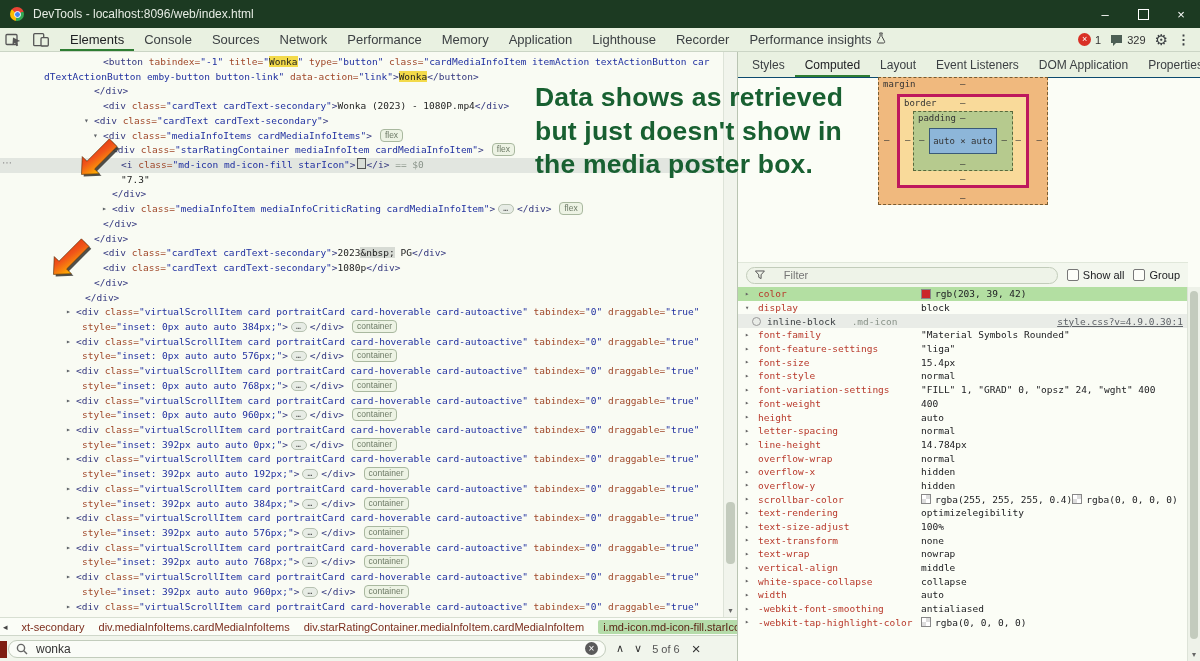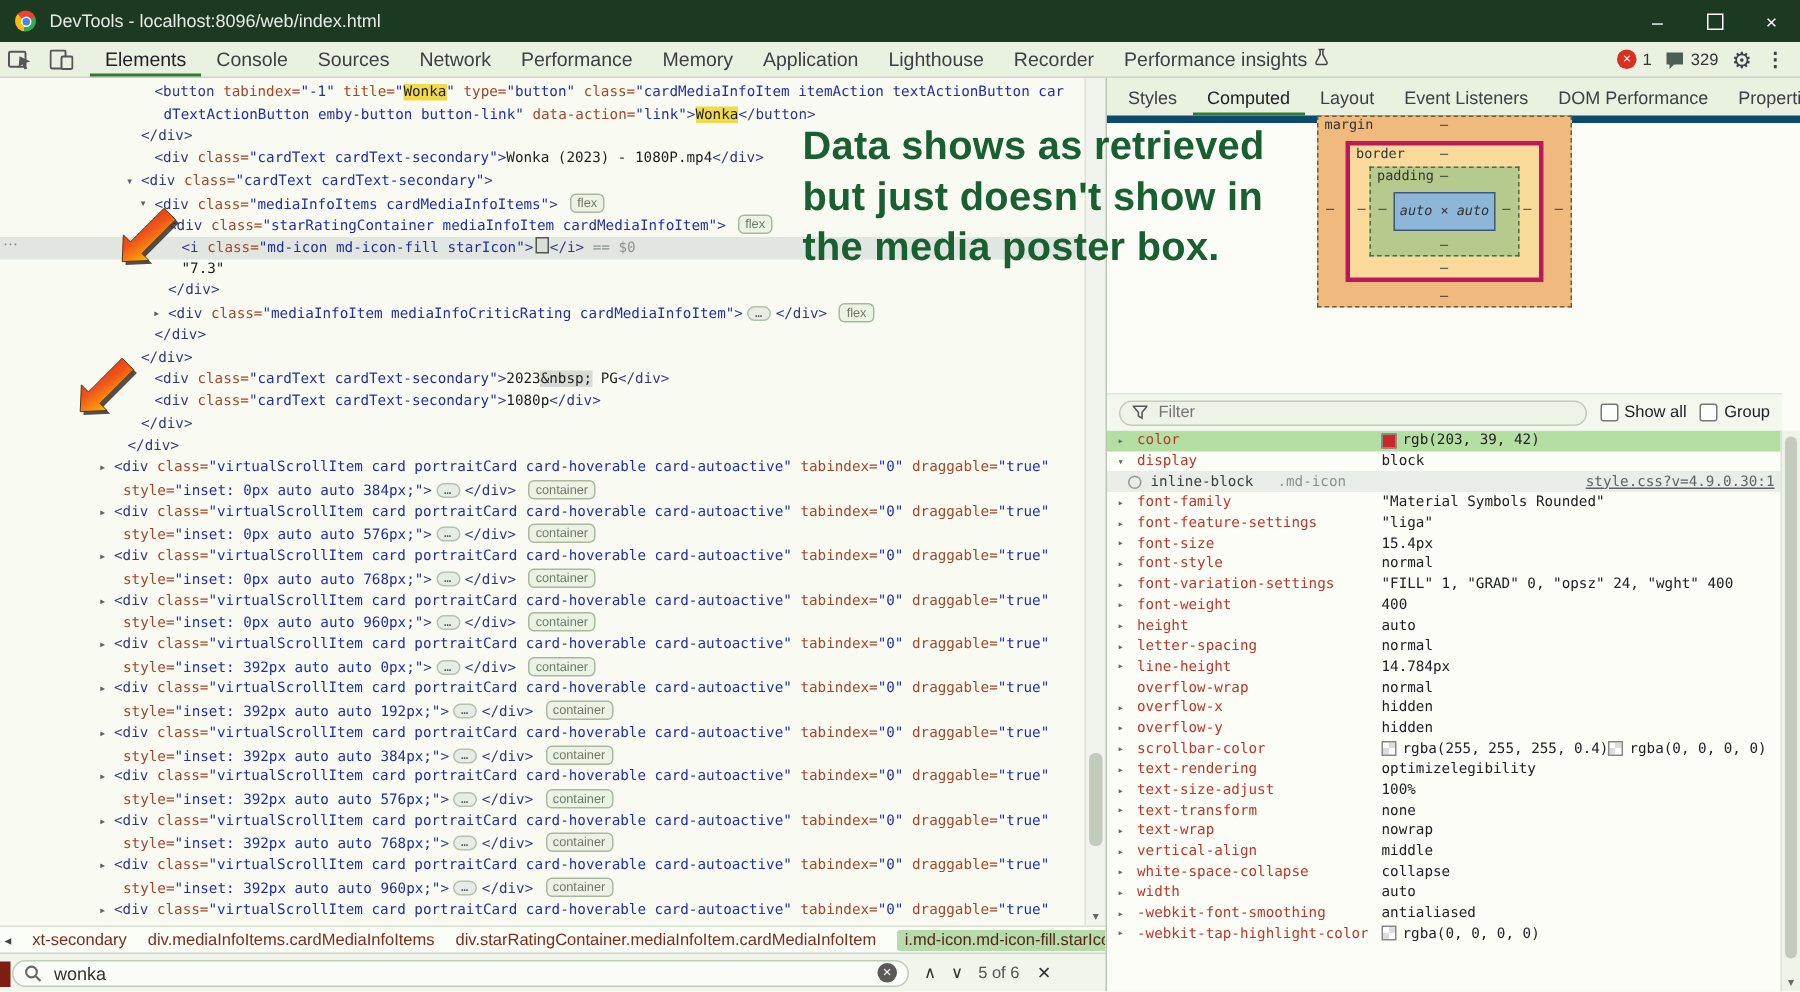--- a/index.html
+++ b/index.html
@@ -74,21 +74,21 @@
                display:flex;align-items:center;gap:6px;padding:0 7px;box-sizing:border-box;flex:none;}
   .search-input{border:none;background:transparent;outline:none;font-size:12px;color:#333;flex:1;
                 font-family:"Liberation Sans",sans-serif;}
   .clear-btn{width:13px;height:13px;border-radius:50%;background:#5a5a5a;color:#fff;font-size:10px;
              line-height:13px;text-align:center;flex:none;}
   .chev{color:#333;font-size:11px;}
   .search-count{color:#555;font-size:11px;}
   .search-close{color:#333;font-size:15px;margin-left:2px;}
   .red-marker{position:absolute;left:0;top:589px;width:7px;height:17px;background:#7e1d12;}
   
-  .rtabs{height:25px;background:#e9f1e1;border-bottom:5px solid #0c4a6e;display:flex;align-items:stretch;
+  .rtabs{height:25px;background:#e9f1e1;border-bottom:1px solid #0c4a6e;display:flex;align-items:stretch;
          font-size:12px;color:#3c4043;padding:0 4px;}
   .rtab{padding:0 10px;display:flex;align-items:center;white-space:nowrap;}
   .rtab.sel{color:#202124;box-shadow:inset 0 -2px 0 #2e7d32;}
   .bm-area{position:absolute;left:0;top:25px;width:450px;height:185px;display:flex;justify-content:center;}
   .bm{position:relative;width:170px;height:128px;
       font-family:"DejaVu Sans Mono","Liberation Mono",monospace;font-size:9px;color:#333;}
   .bm-layer{position:absolute;box-sizing:border-box;}
   .bm-margin{inset:0;background:#f0b97e;border:1px dashed #7a5c30;}
   .bm-border{inset:16px 18px;background:#f9da9a;border:3px solid #be185d;}
   .bm-padding{inset:32px 33px;background:#b6ca8e;border:1px dashed #57683c;}
@@ -97,21 +97,21 @@
   .bm-label{position:absolute;left:4px;top:1px;}
   .bm-dash{position:absolute;}
   .bm-dash.t{left:50%;top:1px;margin-left:-3px;}
   .bm-dash.b{left:50%;bottom:1px;margin-left:-3px;}
   .bm-dash.l{left:5px;top:50%;margin-top:-6px;}
   .bm-dash.r{right:5px;top:50%;margin-top:-6px;}
   .filterbar{position:absolute;left:0;top:210px;width:450px;height:25px;background:#f3f7ee;
              border-top:1px solid #e0e7da;display:flex;align-items:center;gap:9px;padding:0 8px;
              box-sizing:border-box;}
   .filter-pill{flex:1;height:17px;border:1px solid #c2ccba;background:#eef3e8;border-radius:9px;
-               display:flex;align-items:center;gap:5px;padding:0 8px;box-sizing:border-box;}
+               display:flex;align-items:center;gap:17px;padding:0 8px;box-sizing:border-box;}
   .filter-input{border:none;background:transparent;outline:none;font-size:11px;color:#333;width:100%;
                 font-family:"Liberation Sans",sans-serif;}
   .cbwrap{display:flex;align-items:flex-start;gap:4px;flex:none;}
   .cb{width:10px;height:10px;border:1px solid #777;border-radius:2px;background:#fdfef9;}
   .cb-label{font-size:11px;color:#202124;}
   .computed{position:absolute;left:0;top:235px;width:450px;bottom:0;overflow:hidden;
             font-family:"DejaVu Sans Mono","Liberation Mono",monospace;font-size:9.5px;}
   .comp-row{height:13.7px;display:flex;align-items:center;padding-left:20px;position:relative;
             white-space:nowrap;overflow:hidden;}
   .comp-row.hl{background:#b3dfa2;}
@@ -211,21 +211,21 @@
     <span class="gear">⚙</span>
     <span class="kebab">⋮</span>
   </div>
 </div>
 
 <div class="content">
 
   <div class="left-col">
     <div class="tree" id="tree">
         <div class="tree-line" style="padding-left: 103px;"><span class="sg-p">&lt;</span><span class="sg-t">button</span><span class="sg-a"> tabindex=</span><span class="sg-v">"-1"</span><span class="sg-a"> title=</span><span class="sg-v">"</span><span class="sg-h">Wonka</span><span class="sg-v">"</span><span class="sg-a"> type=</span><span class="sg-v">"button"</span><span class="sg-a"> class=</span><span class="sg-v">"cardMediaInfoItem itemAction textActionButton car</span></div>
-        <div class="tree-line" style="padding-left: 109px;"><span class="sg-v">dTextActionButton emby-button button-link"</span><span class="sg-a"> data-action=</span><span class="sg-v">"link"</span><span class="sg-p">&gt;</span><span class="sg-h">Wonka</span><span class="sg-p">&lt;/button&gt;</span></div>
+        <div class="tree-line" style="padding-left: 44px;"><span class="sg-v">dTextActionButton emby-button button-link"</span><span class="sg-a"> data-action=</span><span class="sg-v">"link"</span><span class="sg-p">&gt;</span><span class="sg-h">Wonka</span><span class="sg-p">&lt;/button&gt;</span></div>
         <div class="tree-line" style="padding-left: 94px;"><span class="sg-p">&lt;/div&gt;</span></div>
         <div class="tree-line" style="padding-left: 103px;"><span class="sg-p">&lt;</span><span class="sg-t">div</span><span class="sg-a"> class=</span><span class="sg-v">"cardText cardText-secondary"</span><span class="sg-p">&gt;</span><span class="sg-x">Wonka (2023) - 1080P.mp4</span><span class="sg-p">&lt;/div&gt;</span></div>
         <div class="tree-line" style="padding-left: 94px;"><span class="disc" style="left: 84px;">▾</span><span class="sg-p">&lt;</span><span class="sg-t">div</span><span class="sg-a"> class=</span><span class="sg-v">"cardText cardText-secondary"</span><span class="sg-p">&gt;</span></div>
         <div class="tree-line" style="padding-left: 103px;"><span class="disc" style="left: 93px;">▾</span><span class="sg-p">&lt;</span><span class="sg-t">div</span><span class="sg-a"> class=</span><span class="sg-v">"mediaInfoItems cardMediaInfoItems"</span><span class="sg-p">&gt;</span><span class="badge">flex</span></div>
         <div class="tree-line" style="padding-left: 112px;"><span class="disc" style="left: 102px;">▾</span><span class="sg-p">&lt;</span><span class="sg-t">div</span><span class="sg-a"> class=</span><span class="sg-v">"starRatingContainer mediaInfoItem cardMediaInfoItem"</span><span class="sg-p">&gt;</span><span class="badge">flex</span></div>
         <div class="tree-line sel" style="padding-left: 121px;"><span class="sg-p">&lt;</span><span class="sg-t">i</span><span class="sg-a"> class=</span><span class="sg-v">"md-icon md-icon-fill starIcon"</span><span class="sg-p">&gt;</span><span class="sg-gl"></span><span class="sg-p">&lt;/i&gt;</span><span class="sg-g"> == $0</span></div>
         <div class="tree-line" style="padding-left: 121px;"><span class="sg-x">"7.3"</span></div>
         <div class="tree-line" style="padding-left: 112px;"><span class="sg-p">&lt;/div&gt;</span></div>
         <div class="tree-line" style="padding-left: 112px;"><span class="disc" style="left: 102px;">▸</span><span class="sg-p">&lt;</span><span class="sg-t">div</span><span class="sg-a"> class=</span><span class="sg-v">"mediaInfoItem mediaInfoCriticRating cardMediaInfoItem"</span><span class="sg-p">&gt;</span><span class="sg-d">…</span><span class="sg-p">&lt;/div&gt;</span><span class="badge">flex</span></div>
         <div class="tree-line" style="padding-left: 103px;"><span class="sg-p">&lt;/div&gt;</span></div>
@@ -289,21 +289,21 @@
     </div>
     <div class="red-marker"></div>
   </div>
 
   <div class="right-col">
     <div class="rtabs" id="rtabs">
         <div class="rtab">Styles</div>
         <div class="rtab sel">Computed</div>
         <div class="rtab">Layout</div>
         <div class="rtab">Event Listeners</div>
-        <div class="rtab">DOM Performance</div>
+        <div class="rtab">DOM Application</div>
         <div class="rtab">Properties</div>
       </div>
 
     <div class="bm-area">
       <div class="bm">
         <div class="bm-layer bm-margin">
           <span class="bm-label">margin</span>
           <span class="bm-dash t">‒</span>
           <span class="bm-dash b">‒</span>
           <span class="bm-dash l">‒</span>
@@ -313,21 +313,21 @@
             <span class="bm-dash t">‒</span>
             <span class="bm-dash b">‒</span>
             <span class="bm-dash l">‒</span>
             <span class="bm-dash r">‒</span>
             <div class="bm-layer bm-padding" style="position:absolute;inset:14px 13px;">
               <span class="bm-label">padding</span>
               <span class="bm-dash t">‒</span>
               <span class="bm-dash b">‒</span>
               <span class="bm-dash l">‒</span>
               <span class="bm-dash r">‒</span>
-              <div class="bm-layer bm-content" style="position:absolute;inset:16px 15px;font-style:italic;">
+              <div class="bm-layer bm-content" style="position:absolute;inset:16px 15px;">
                 <span>auto × auto</span>
               </div>
             </div>
           </div>
         </div>
       </div>
     </div>
 
     <div class="filterbar">
       <div class="filter-pill">

